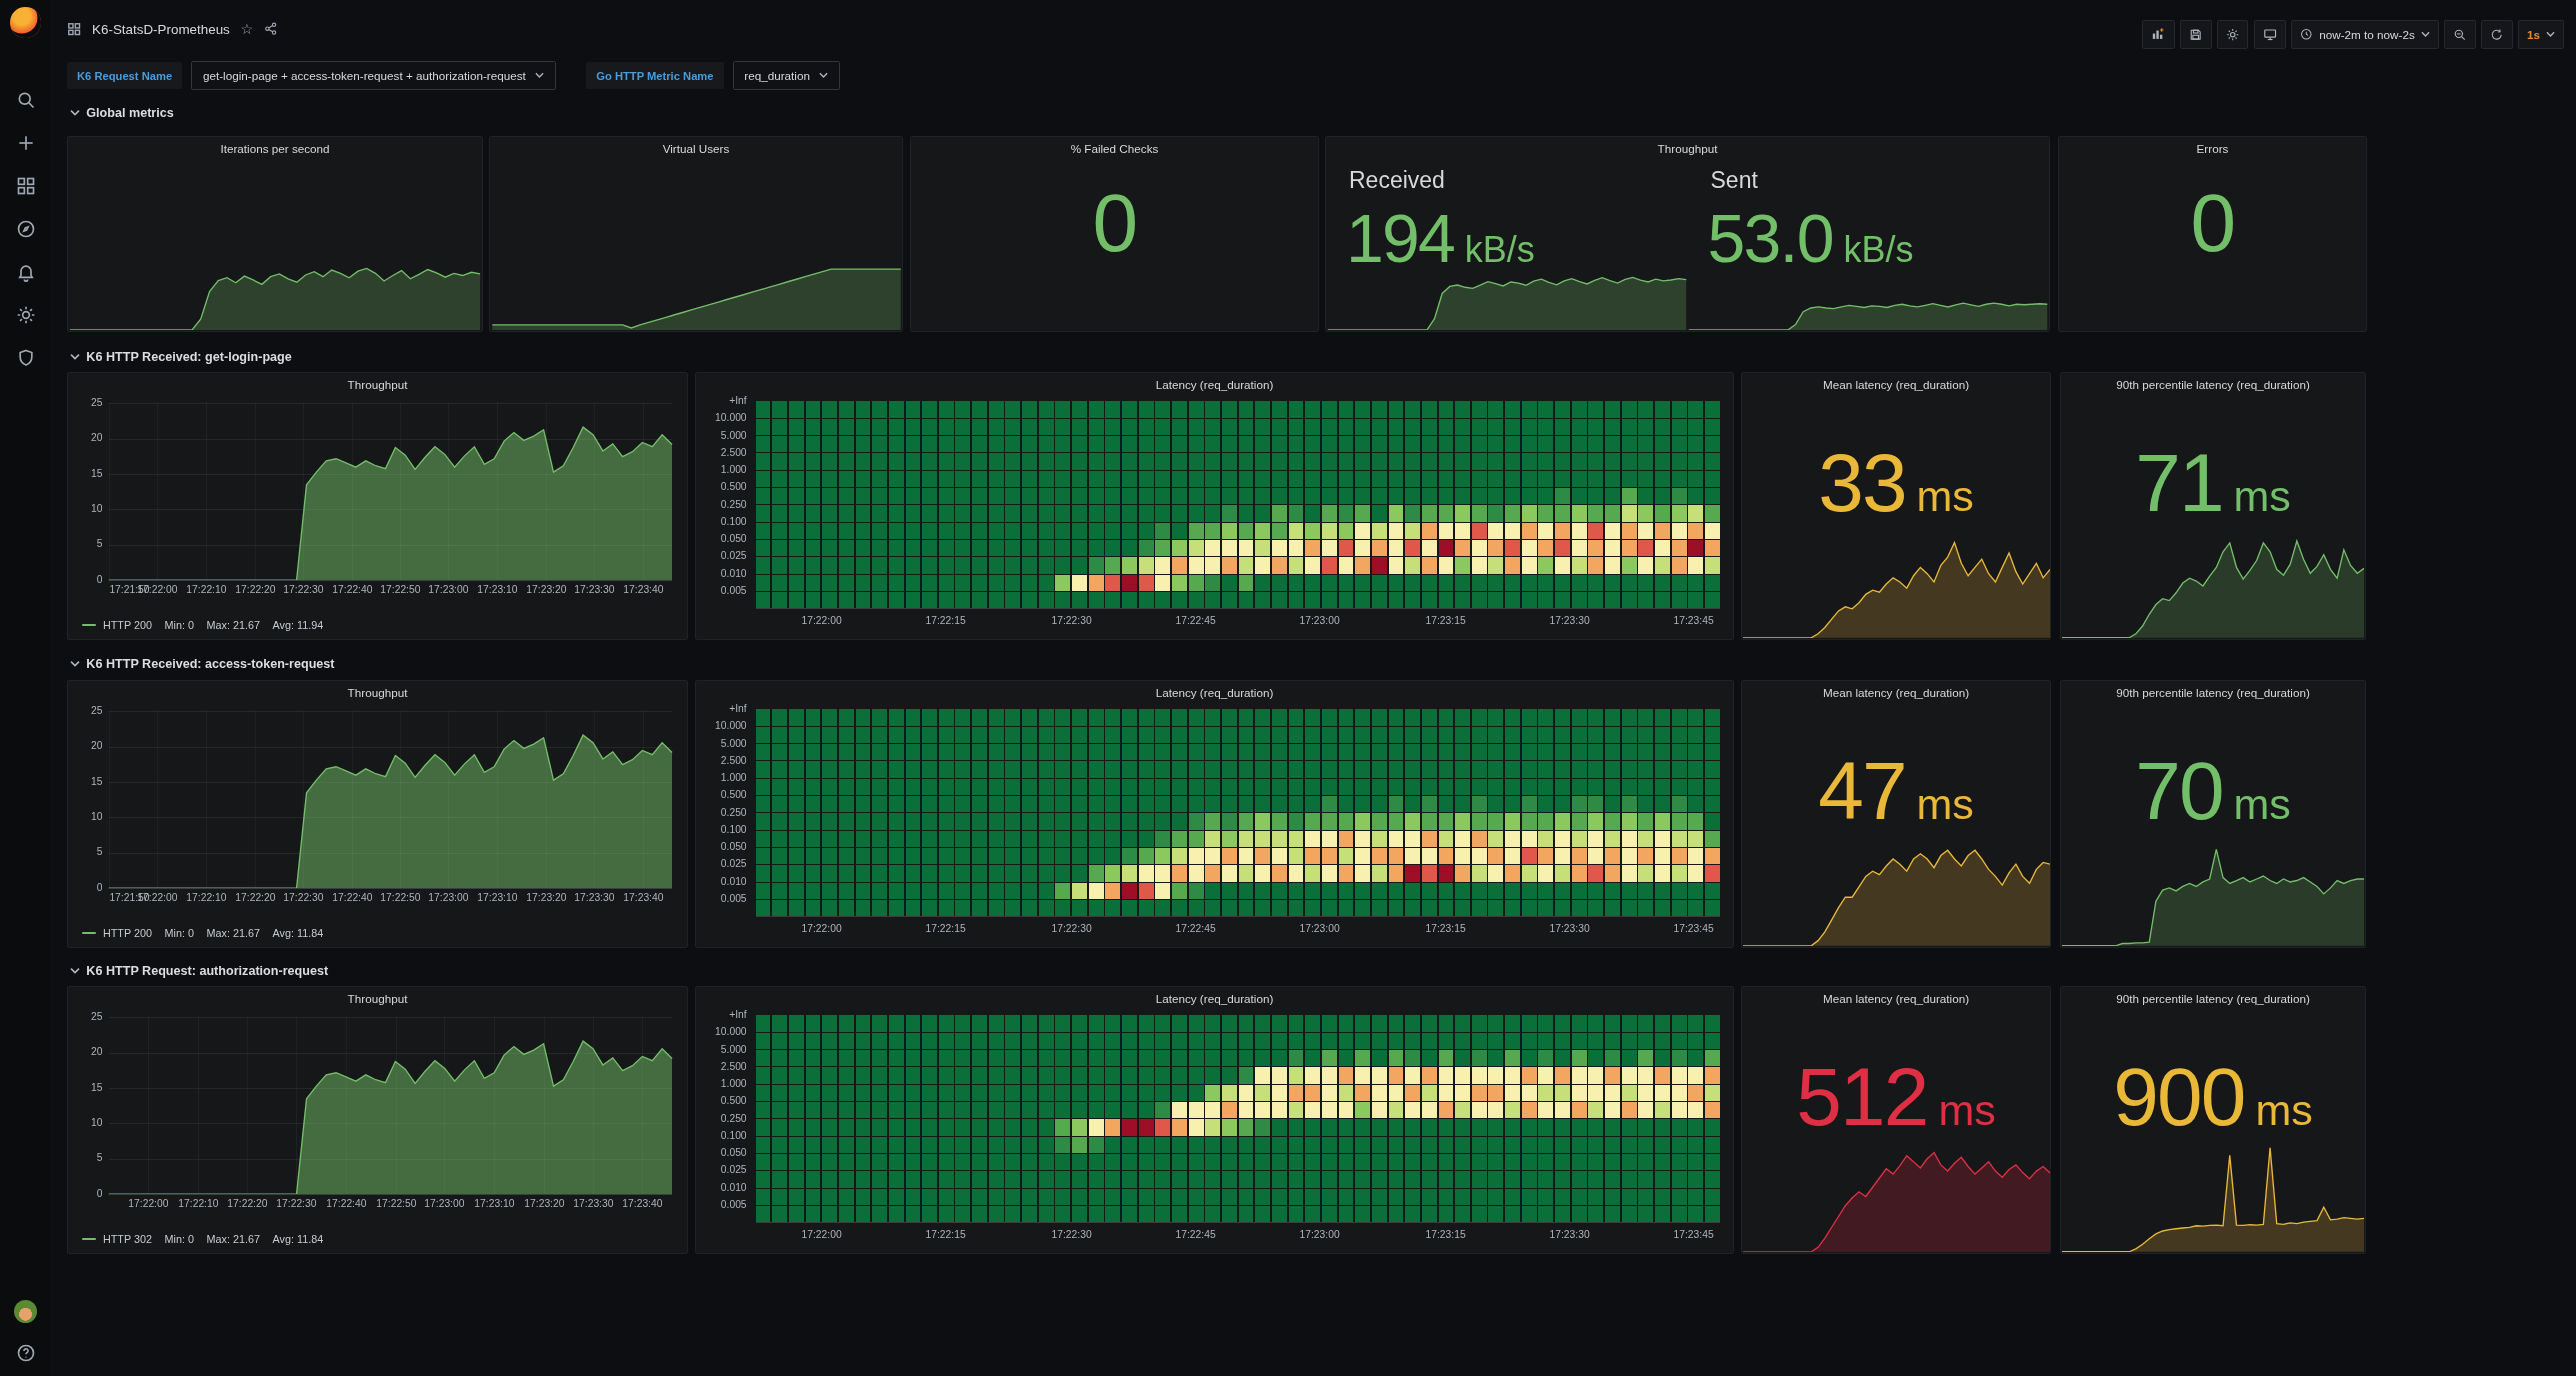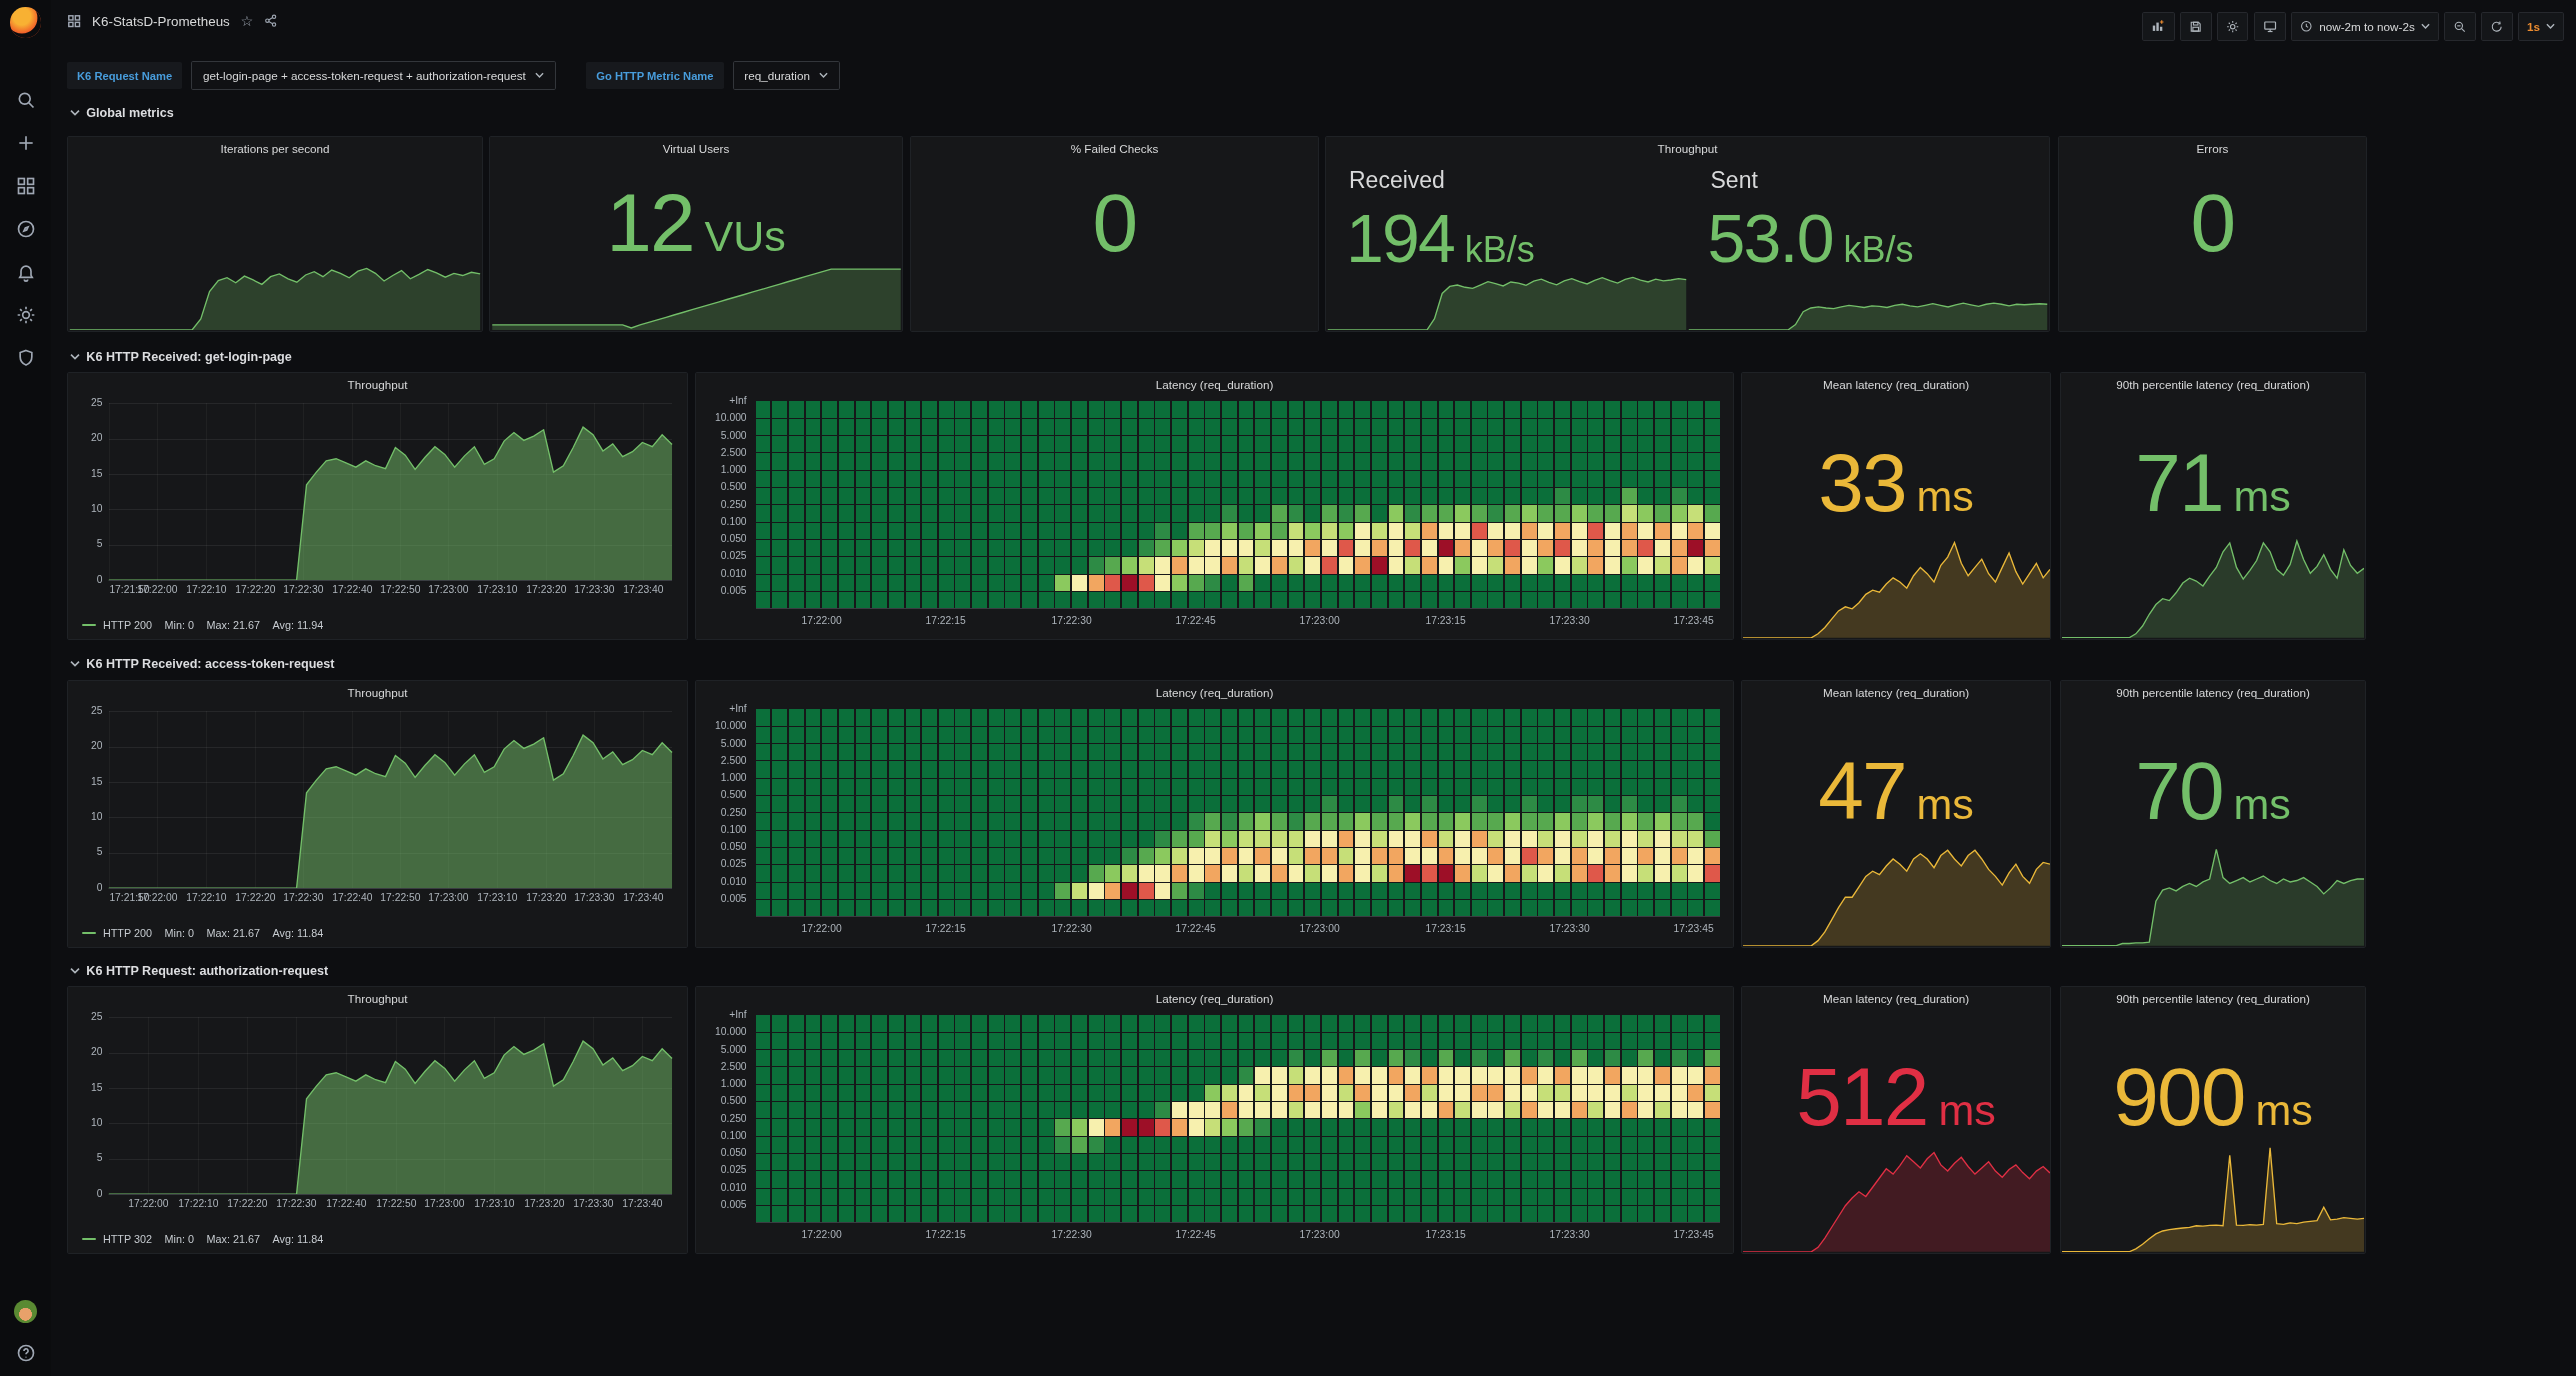--- a/index.html
+++ b/index.html
@@ -5,21 +5,21 @@
 html,body{margin:0;padding:0;background:#0d0e11;width:2576px;height:1376px;font-family:"Liberation Sans",sans-serif;color:#d8d9da;overflow:hidden}
 svg{display:block}
 .icon{color:#9fa7b3}
 
 #sidebar{position:fixed;left:0;top:0;bottom:0;width:51px;background:#0b0c0e;display:flex;flex-direction:column;align-items:center;z-index:10}
 #sidebar .nav{display:flex;flex-direction:column;align-items:center;gap:23px;margin-top:52px}
 #sidebar .bottom{position:absolute;bottom:12.6px;display:flex;flex-direction:column;align-items:center;gap:20px}
 .logo{width:30.5px;height:30.5px;margin-top:7.2px;border-radius:50%;background:radial-gradient(circle at 38% 30%,#f8b133 0 30%,#f05a28 60%,#d23b18 100%);box-shadow:inset -3.6px -4.5px 0 0 #0b0c0e}
 .avatar{width:23px;height:23px;border-radius:50%;background:radial-gradient(circle at 50% 62%,#e8a16a 0 34%,#5a8a32 36% 100%)}
 
-#topbar{position:absolute;left:51px;top:4px;right:0;height:45px}
+#topbar{position:absolute;left:51px;top:12px;right:0;height:45px}
 .tleft{position:absolute;left:16px;top:9px;display:flex;align-items:center;gap:10.8px}
 .dash-title{font-size:13.4px;font-weight:500;color:#d8d9da}
 .tright{position:absolute;right:11.7px;top:8px;display:flex;align-items:center;gap:5.4px}
 .tbtn{display:flex;align-items:center;gap:6.3px;height:27px;padding:0 8px;background:#141619;border:0.9px solid #26282d;border-radius:1.8px;color:#aeb5bc;font-size:11.7px}
 .tbtn .lbl{color:#d8d9da}
 .orange{color:#eb8b2f}
 
 #vars{position:absolute;left:67px;top:61px;display:flex;align-items:center;gap:9px}
 .vlabel{height:27px;display:flex;align-items:center;padding:0 10px;background:#17191d;border-radius:1.8px;color:#489ddc;font-size:11.2px;font-weight:700}
 .vvalue{height:27px;display:flex;align-items:center;gap:9px;padding:0 10.8px;background:#101114;border:0.9px solid #33363b;border-radius:1.8px;font-size:11.7px;color:#d8d9da}
@@ -232,24 +232,20 @@
   <div class="ptitle">Iterations per second</div>
   <div class="gspark">
       <svg width="412" height="66" viewBox="0 0 460 74">
         <polygon points="0,74 0.0,74.0 9.8,74.0 19.6,74.0 29.4,74.0 39.1,74.0 48.9,74.0 58.7,74.0 68.5,74.0 78.3,74.0 88.1,74.0 97.9,74.0 107.7,74.0 117.4,74.0 127.2,74.0 137.0,74.0 146.8,61.7 156.6,30.8 166.4,18.5 176.2,15.4 186.0,21.0 195.7,13.6 205.5,17.9 215.3,22.8 225.1,14.2 234.9,11.1 244.7,16.6 254.5,20.4 264.3,12.3 274.0,8.6 283.8,14.2 293.6,6.8 303.4,10.5 313.2,15.4 323.0,8.0 332.8,4.9 342.6,10.5 352.3,19.1 362.1,12.9 371.9,7.4 381.7,16.6 391.5,11.7 401.3,6.2 411.1,9.9 420.9,14.8 430.6,10.5 440.4,12.9 450.2,9.3 460.0,11.1 460,74" fill="#73bf69" fill-opacity="0.25"></polygon>
         <polyline points="0.0,74.0 9.8,74.0 19.6,74.0 29.4,74.0 39.1,74.0 48.9,74.0 58.7,74.0 68.5,74.0 78.3,74.0 88.1,74.0 97.9,74.0 107.7,74.0 117.4,74.0 127.2,74.0 137.0,74.0 146.8,61.7 156.6,30.8 166.4,18.5 176.2,15.4 186.0,21.0 195.7,13.6 205.5,17.9 215.3,22.8 225.1,14.2 234.9,11.1 244.7,16.6 254.5,20.4 264.3,12.3 274.0,8.6 283.8,14.2 293.6,6.8 303.4,10.5 313.2,15.4 323.0,8.0 332.8,4.9 342.6,10.5 352.3,19.1 362.1,12.9 371.9,7.4 381.7,16.6 391.5,11.7 401.3,6.2 411.1,9.9 420.9,14.8 430.6,10.5 440.4,12.9 450.2,9.3 460.0,11.1" fill="none" stroke="#73bf69" stroke-width="1.5"></polyline>
       </svg>
     </div>
 </div>
 <div class="panel" id="g-vus" style="left:489px;top:136px;width:412px;height:194px">
   <div class="ptitle">Virtual Users</div>
-  <div class="stat-big" style="top:39px">
-      <span class="stat-num green">12</span>
-      <span class="stat-unit green">VUs</span>
-    </div>
   <div class="gspark">
       <svg width="411" height="66" viewBox="0 0 458 74">
         <polygon points="0,74 0.0,68.3 9.7,68.3 19.5,68.3 29.2,68.3 39.0,68.3 48.7,68.3 58.5,68.3 68.2,68.3 78.0,68.3 87.7,68.3 97.4,68.3 107.2,68.3 116.9,68.3 126.7,68.3 136.4,68.3 146.2,68.3 155.9,71.7 165.7,68.3 175.4,65.5 185.1,62.6 194.9,59.8 204.6,56.9 214.4,54.1 224.1,51.2 233.9,48.4 243.6,45.5 253.4,42.7 263.1,39.8 272.9,37.0 282.6,34.2 292.3,31.3 302.1,28.5 311.8,25.6 321.6,22.8 331.3,19.9 341.1,17.1 350.8,14.2 360.6,11.4 370.3,8.5 380.0,5.7 389.8,5.7 399.5,5.7 409.3,5.7 419.0,5.7 428.8,5.7 438.5,5.7 448.3,5.7 458.0,5.7 458,74" fill="#73bf69" fill-opacity="0.25"></polygon>
         <polyline points="0.0,68.3 9.7,68.3 19.5,68.3 29.2,68.3 39.0,68.3 48.7,68.3 58.5,68.3 68.2,68.3 78.0,68.3 87.7,68.3 97.4,68.3 107.2,68.3 116.9,68.3 126.7,68.3 136.4,68.3 146.2,68.3 155.9,71.7 165.7,68.3 175.4,65.5 185.1,62.6 194.9,59.8 204.6,56.9 214.4,54.1 224.1,51.2 233.9,48.4 243.6,45.5 253.4,42.7 263.1,39.8 272.9,37.0 282.6,34.2 292.3,31.3 302.1,28.5 311.8,25.6 321.6,22.8 331.3,19.9 341.1,17.1 350.8,14.2 360.6,11.4 370.3,8.5 380.0,5.7 389.8,5.7 399.5,5.7 409.3,5.7 419.0,5.7 428.8,5.7 438.5,5.7 448.3,5.7 458.0,5.7" fill="none" stroke="#73bf69" stroke-width="1.5"></polyline>
       </svg>
     </div>
 </div>
 <div class="panel" id="g-failed" style="left:910px;top:136px;width:407px;height:194px">
   <div class="ptitle">% Failed Checks</div>
   <div class="stat-big" style="top:39px">

